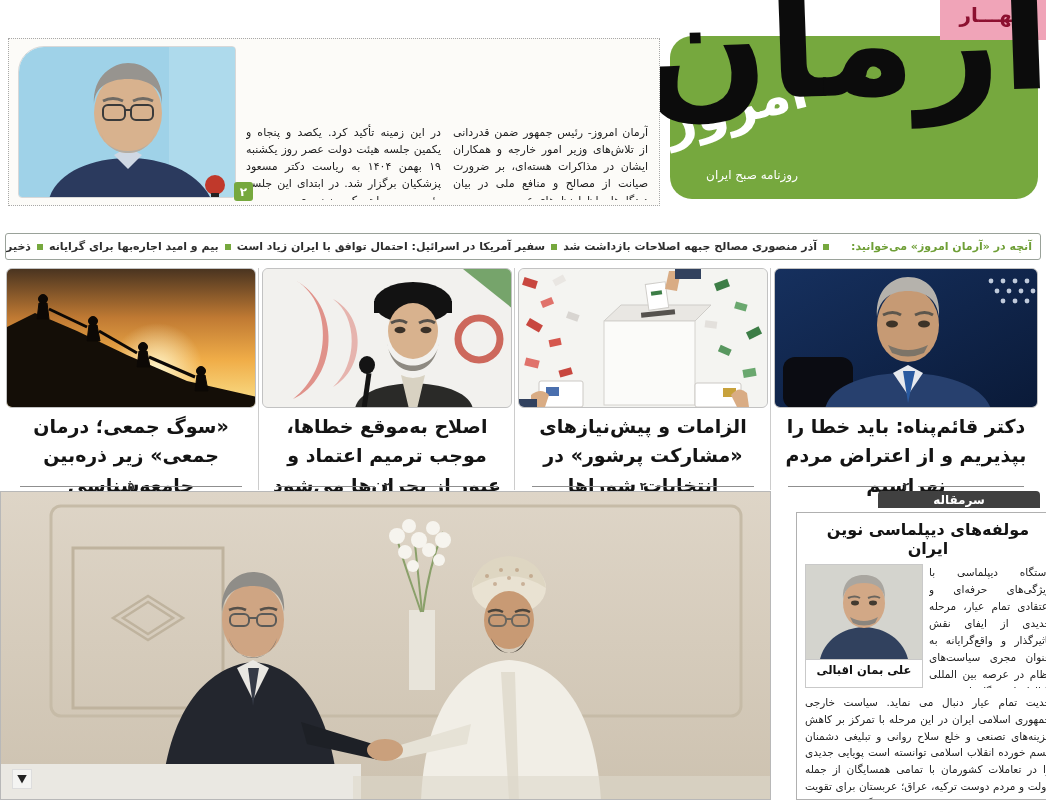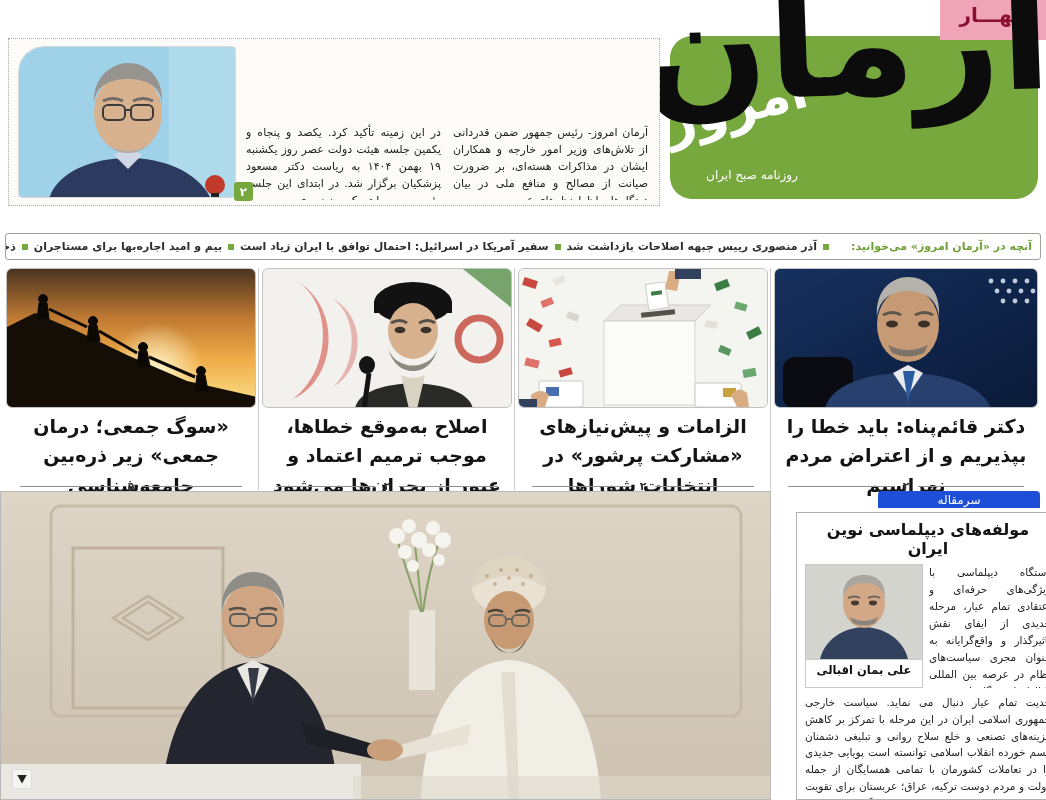--- a/index.html
+++ b/index.html
@@ -56,22 +56,22 @@
   .main-headline{left:330px;top:664px;width:430px;text-align:center;font-weight:bold;color:#0d0d0d;
         line-height:1.55;font-size:38px;
         text-shadow:-3px -3px 0 #fff,3px -3px 0 #fff,-3px 3px 0 #fff,3px 3px 0 #fff,
                     0 -4px 0 #fff,0 4px 0 #fff,-4px 0 0 #fff,4px 0 0 #fff,
                     -2px -2px 0 #fff,2px 2px 0 #fff;}
   .corner-mark{left:12px;top:769px;width:20px;height:20px;background:#f4f4f2;border:1px solid #ddd;
                display:flex;align-items:center;justify-content:center;}
   .corner-mark span{width:10px;height:9px;background:#222;clip-path:polygon(0 0,100% 0,50% 100%);}
 
   
-  .ed-tab{left:878px;top:491px;width:162px;height:17px;background:#1d4ed8;color:#fff;font-size:12px;
-          font-weight:normal;display:flex;align-items:center;justify-content:center;border-radius:4px 4px 0 0;}
+  .ed-tab{left:878px;top:491px;width:162px;height:17px;background:#404040;color:#fff;font-size:12px;
+          font-weight:bold;display:flex;align-items:center;justify-content:center;border-radius:4px 4px 0 0;}
   .ed-box{left:796px;top:512px;width:264px;height:288px;border:1px solid #b0b0b0;background:#fff;
           padding:5px 8px;overflow:hidden;}
   .ed-headline{font-size:16px;font-weight:bold;color:#141414;text-align:center;margin:2px 0 6px;}
   .ed-row{display:flex;gap:6px;height:124px;}
   .ed-coltext{flex:1;font-size:10.5px;line-height:1.62;text-align:justify;color:#222;overflow:hidden;}
   .ed-fig{width:118px;flex:0 0 118px;border:1px solid #c9c9c9;display:flex;flex-direction:column;}
   .ed-fig svg{display:block;}
   .ed-author{border-top:1px solid #c9c9c9;font-size:11.5px;font-weight:bold;text-align:center;
              padding:3px 0 2px;color:#111;}
   .ed-fulltext{margin-top:6px;font-size:10.5px;line-height:1.6;text-align:justify;color:#222;
@@ -111,25 +111,25 @@
   <div class="abs top-body rtl">
     <div>آرمان امروز- رئیس جمهور ضمن قدردانی از تلاش‌های وزیر امور خارجه و همکاران ایشان در مذاکرات هسته‌ای، بر ضرورت صیانت از مصالح و منافع ملی در بیان دیدگاه‌ها و اظهارنظرهای عمومی</div>
     <div>در این زمینه تأکید کرد. یکصد و پنجاه و یکمین جلسه هیئت دولت عصر روز یکشنبه ۱۹ بهمن ۱۴۰۴ به ریاست دکتر مسعود پزشکیان برگزار شد. در ابتدای این جلسه رئیس‌جمهور با تبریک روز نیروی ..</div>
   </div>
   <div class="abs page-badge">۲</div>
 
 
   <div class="abs highlights rtl">
     <span class="hl-lead">آنچه در «آرمان امروز» می‌خوانید:</span>
     <span class="hsep"></span>
-    <span>آذر منصوری رییس جبهه اصلاحات بازداشت شد</span>
+    <span>آذر منصوری مصالح جبهه اصلاحات بازداشت شد</span>
     <span class="hsep"></span>
     <span>سفیر آمریکا در اسرائیل: احتمال توافق با ایران زیاد است</span>
     <span class="hsep"></span>
-    <span>بیم و امید اجاره‌بها برای مستاجران</span>
+    <span>بیم و امید اجاره‌بها برای گرایانه</span>
     <span class="hsep"></span>
     <span>ذخیره‌های جنگلی خوزستان در آستانه نابودی</span>
 
   </div>
 
   <div class="abs mid-photo" style="left:774px;width:264px;">
     <svg width="264" height="140" viewBox="0 0 264 140">
       <defs>
           <linearGradient id="bgq" x1="0" y1="0" x2="1" y2="1">
         <stop offset="0" stop-color="#16305e"></stop>

